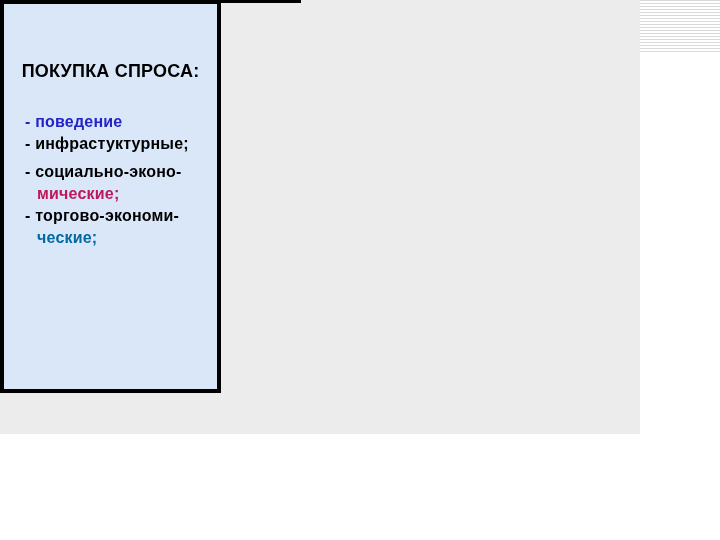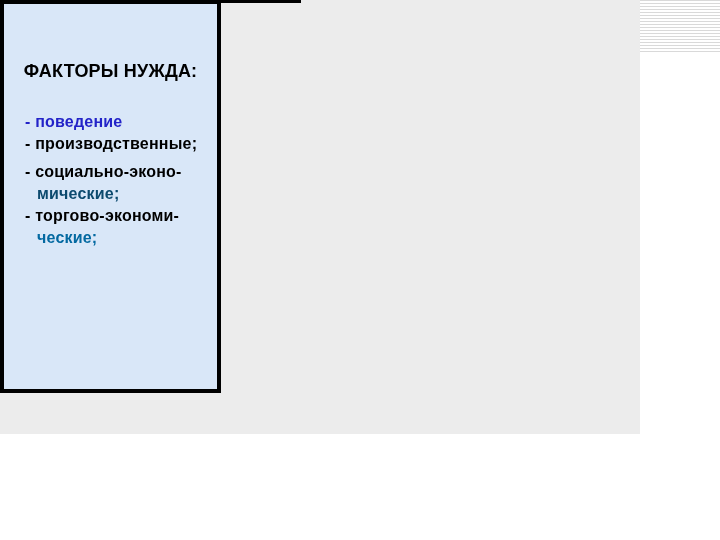--- a/index.html
+++ b/index.html
@@ -101,24 +101,24 @@
     <span>СПРОС</span>
   </div>
   <div class="fbox b-pokupka">
     <span>ПОКУПКА</span>
   </div>
   <div class="fbox b-potreblenie">
     <span>ПОТРЕБЛЕНИЕ</span>
   </div>
 
   <div class="b-factors">
-    <div class="factors-title">ФАКТОРЫ НУЖДА:</div>
+    <div class="factors-title">ПОКУПКА СПРОСА:</div>
     <div class="factors-list">
       <div class="f-line" style="color: rgb(35, 35, 200);">- поведение</div>
-      <div class="f-line" style="color: rgb(0, 0, 0);">- производственные;</div>
+      <div class="f-line" style="color: rgb(0, 0, 0);">- инфрастуктурные;</div>
       <div class="f-line" style="color: rgb(0, 0, 0); margin-top: 6px;">- социально-эконо-</div>
-      <div class="f-line indent" style="color: #0c4a6e;">мические;</div>
+      <div class="f-line indent" style="color: #be185d;">мические;</div>
       <div class="f-line" style="color: rgb(0, 0, 0);">- торгово-экономи-</div>
       <div class="f-line indent" style="color: #0369a1;">ческие;</div>
     </div>
   </div>
 
 </div>
 
 </body></html>

